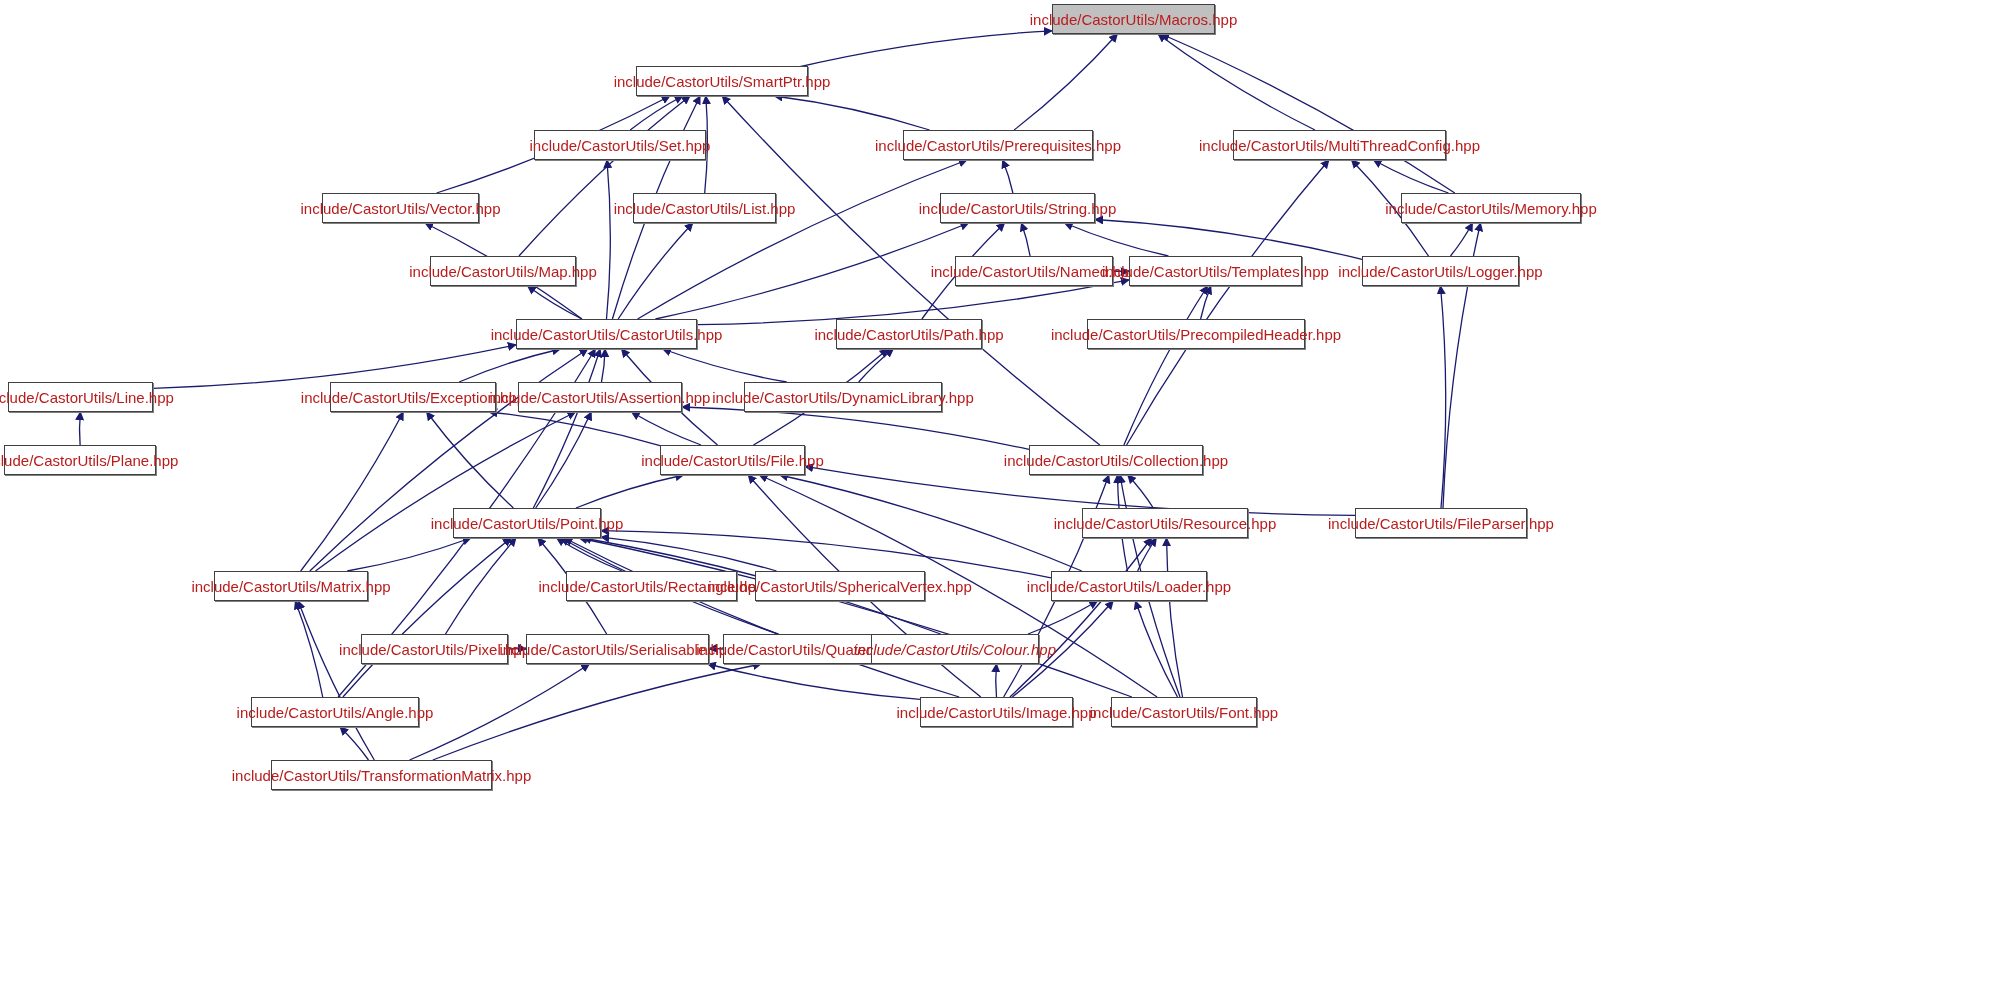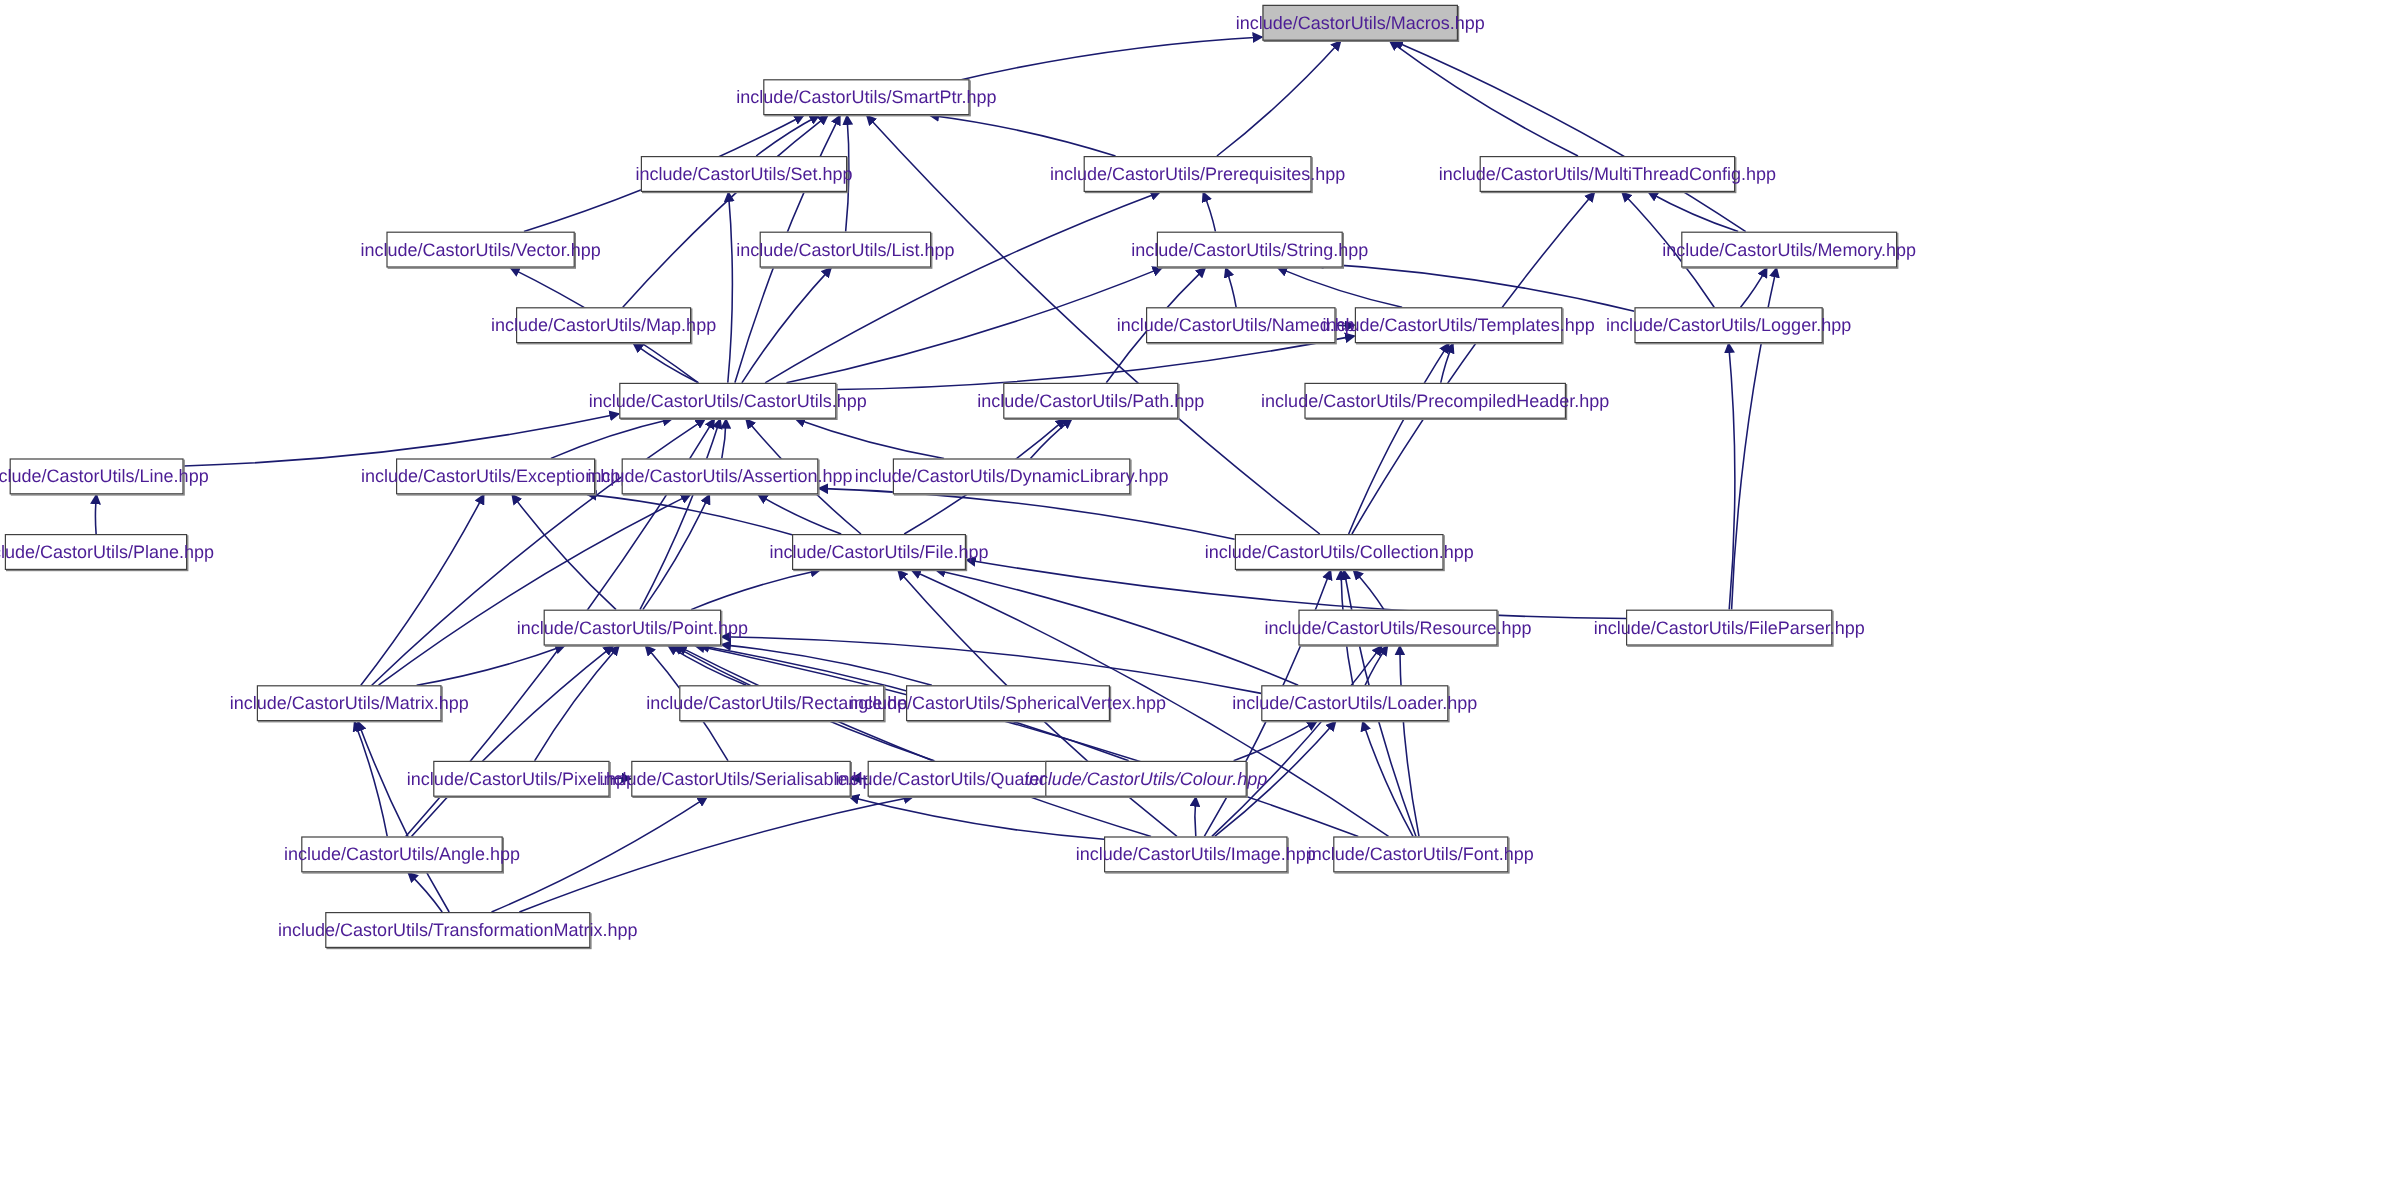--- a/index.html
+++ b/index.html
@@ -22,21 +22,21 @@
     top: 0;
     width: 1991px;
     height: 1003px;
     pointer-events: none;
   }
   .gnode {
     position: absolute;
     box-sizing: border-box;
     border: 1px solid #404040;
     background: #ffffff;
-    color: #4c1d95;
+    color: #b91c1c;
     font-size: 15px;
     line-height: 1;
     white-space: nowrap;
     display: flex;
     align-items: center;
     justify-content: center;
     padding: 0 7px;
     height: 30px;
     z-index: 5;
     box-shadow: 1px 1px 0 0 #808080;
@@ -158,21 +158,21 @@
     </div>
     <div class="gnode" style="left: 1233px; top: 130px; width: 213px;">
       <span>include/CastorUtils/MultiThreadConfig.hpp</span>
     </div>
     <div class="gnode" style="left: 322px; top: 193px; width: 157px;">
       <span>include/CastorUtils/Vector.hpp</span>
     </div>
     <div class="gnode" style="left: 633px; top: 193px; width: 143px;">
       <span>include/CastorUtils/List.hpp</span>
     </div>
-    <div class="gnode" style="left: 940px; top: 193px; width: 155px; margin-left: 24px;">
+    <div class="gnode" style="left: 940px; top: 193px; width: 155px;">
       <span>include/CastorUtils/String.hpp</span>
     </div>
     <div class="gnode" style="left: 1401px; top: 193px; width: 180px;">
       <span>include/CastorUtils/Memory.hpp</span>
     </div>
     <div class="gnode" style="left: 430px; top: 256px; width: 146px;">
       <span>include/CastorUtils/Map.hpp</span>
     </div>
     <div class="gnode" style="left: 955px; top: 256px; width: 158px;">
       <span>include/CastorUtils/Named.hpp</span>

